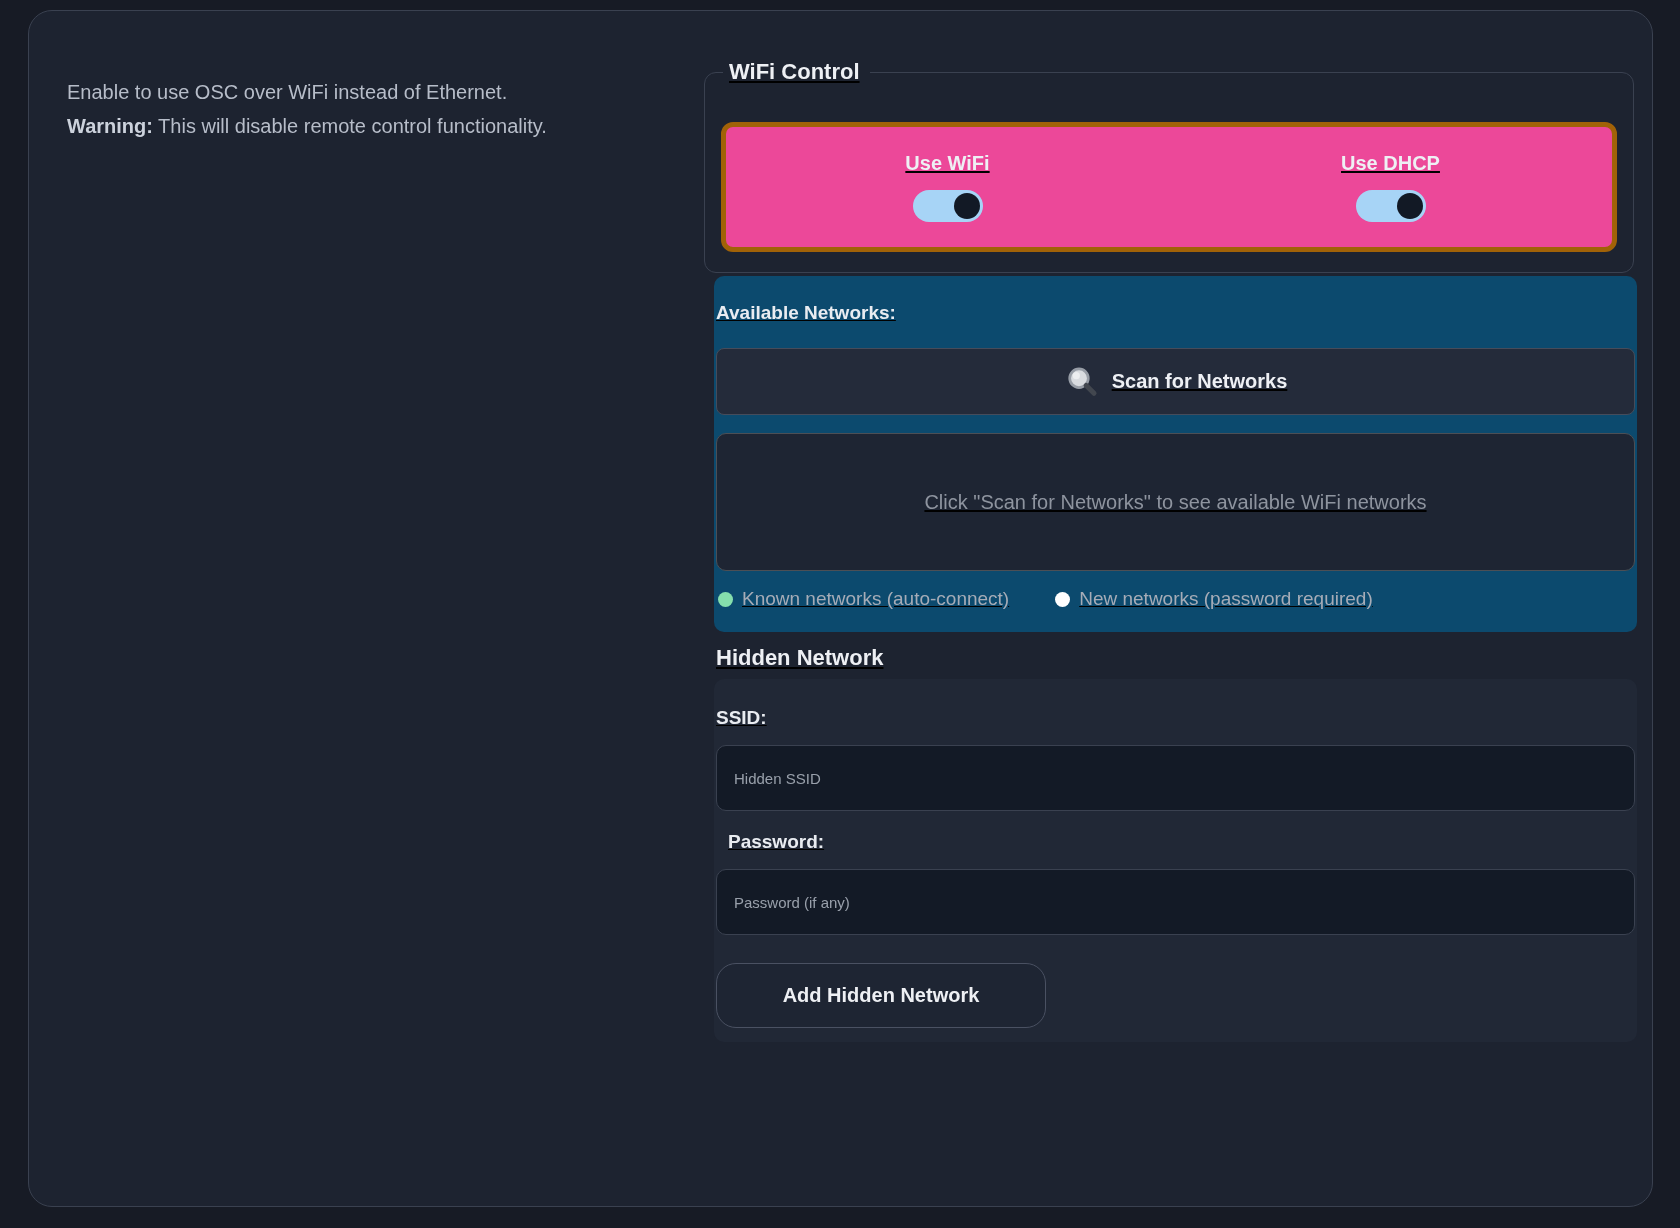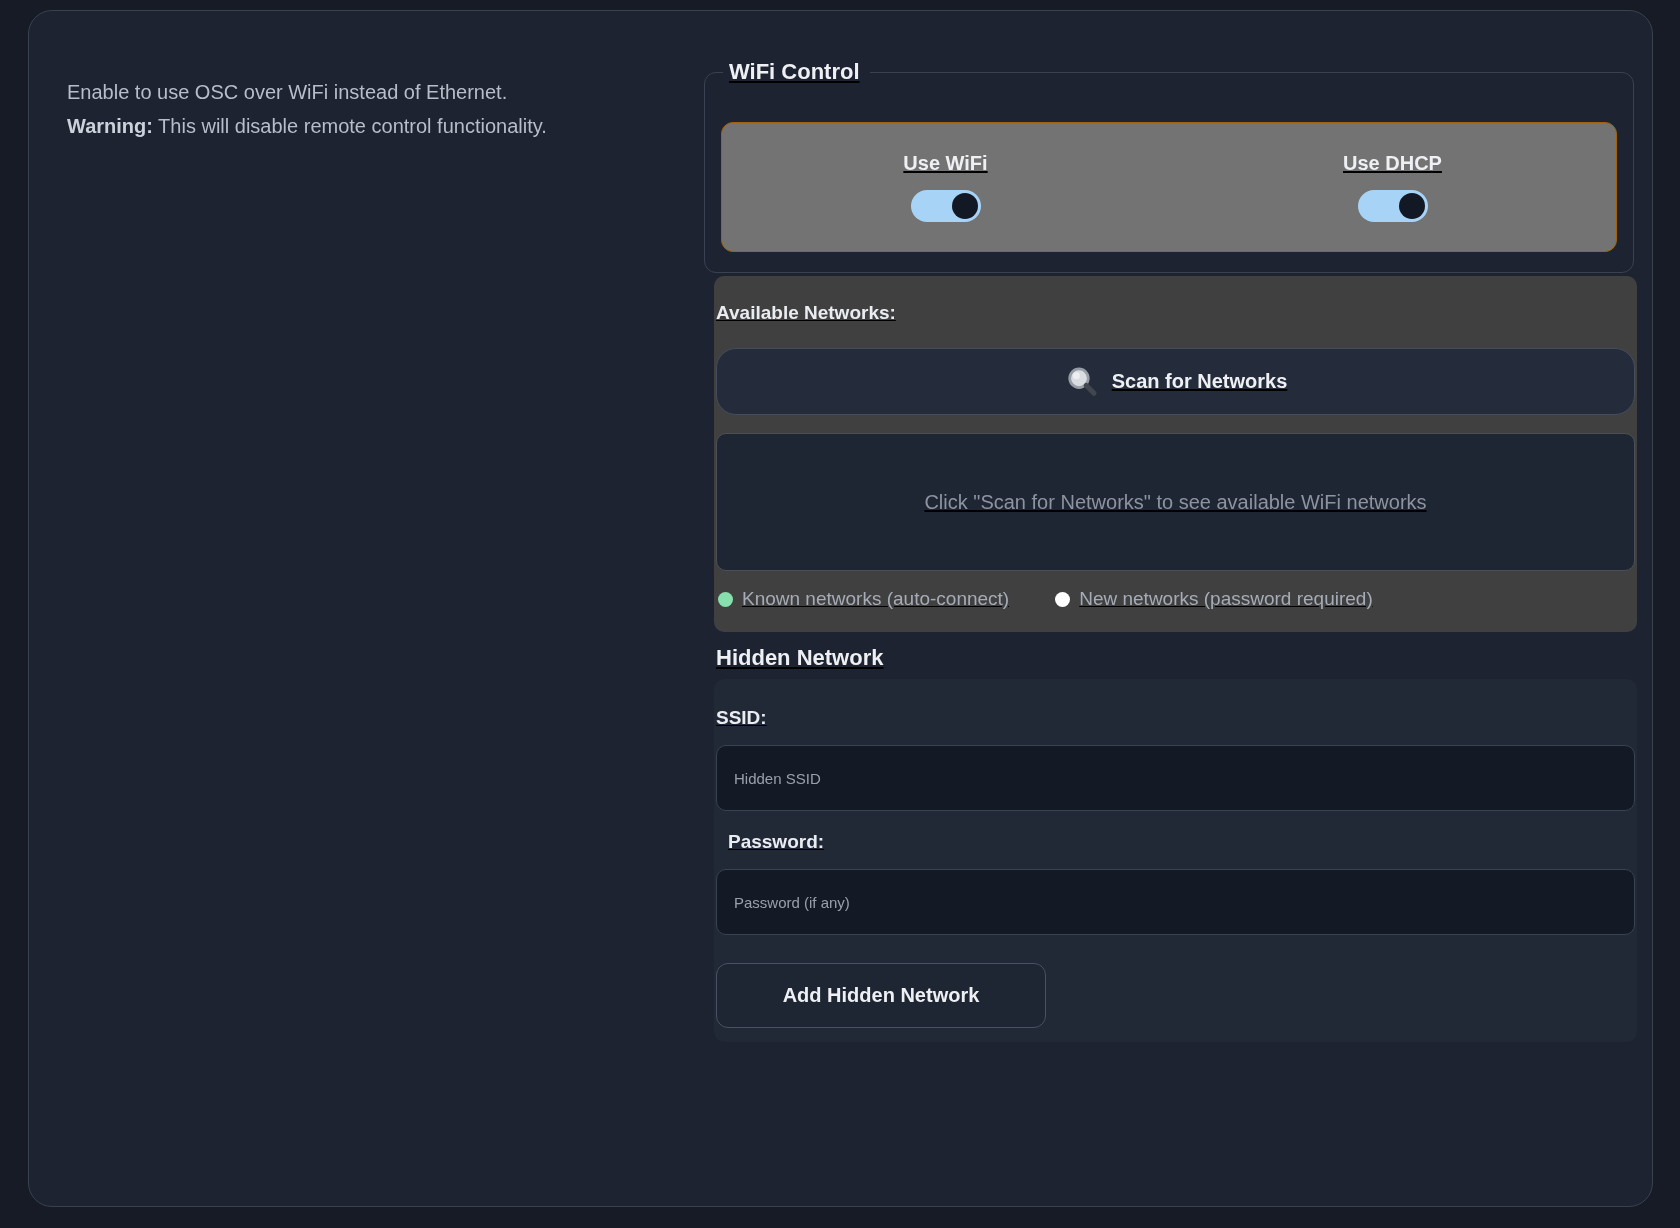--- a/index.html
+++ b/index.html
@@ -17,62 +17,62 @@
   .left-desc { margin-top:20px; font-size:20px; line-height:34px; color:#b7bdc9; }
   .warn-label { font-weight:700; color:#ccd2dc; }
 
   
   .right-col { width:930px;text-decoration:underline; }
 
   fieldset.wifi-control { margin-top:4px; border:1px solid #3a4150; border-radius:12px;
                           padding:0 16px; height:214px; }
   fieldset.wifi-control legend { font-size:22px; font-weight:700; color:#eef0f4;
                                  padding:0 10px 0 6px; margin-left:2px; }
-  .toggle-box { margin-top:37px; height:130px; background:#737373; border:1px solid #a16207;
+  .toggle-box { margin-top:37px; height:130px; background:#ec4899; border:5px solid #a16207;
                 border-radius:12px; display:flex; }
   .toggle-group { flex:1; display:flex; flex-direction:column; align-items:center;
                   justify-content:center; gap:15px; }
   .toggle-label { font-size:20px; font-weight:700; color:#eef0f4; }
   .toggle { width:70px; height:32px; border-radius:16px; background:#a7d4f6; position:relative;
             cursor:pointer; }
   .toggle .knob { position:absolute; right:3px; top:3px; width:26px; height:26px;
                   border-radius:50%; background:#121925; }
 
   h2.section { font-size:22px; font-weight:700; color:#eef0f4; margin-left:12px; }
   .h-connection { margin-top:60px; }
   .h-hidden { margin-top:13px; }
 
   .panel { margin-left:10px; width:923px; border-radius:10px; }
-  .panel-a { margin-top:3px; background:#404040; padding:26px 2px 22px; }
+  .panel-a { margin-top:3px; background:#0c4a6e; padding:26px 2px 22px; }
   .panel-b { margin-top:8px; background:#212836; padding:28px 2px 14px; }
 
   .field-label { font-size:19px; font-weight:700; color:#e9ecf1; }
 
   .scan-btn { margin-top:24px; width:100%; height:67px; background:#242b3a;
-              border:1px solid #454c5b; border-radius:20px; display:flex; align-items:center;
+              border:1px solid #454c5b; border-radius:8px; display:flex; align-items:center;
               justify-content:center; gap:12px; font-family:inherit; font-size:20px;
               font-weight:700; color:#eef0f4; cursor:pointer; }
   .scan-btn svg { display:block; }
 
   .empty-box { margin-top:18px; height:138px; background:#1e2533; border:1px solid #4c4f55;
                border-radius:10px; display:flex; align-items:center; justify-content:center; }
   .empty-text { font-size:20px; color:#8e949f; }
 
   .legend-row { margin-top:17px; display:flex; align-items:flex-end; gap:46px; padding-left:2px; }
   .legend-item { display:flex; align-items:center; gap:9px; font-size:19px; color:#a6acb7; }
   .dot { width:15px; height:15px; border-radius:50%; flex:none; }
 
   .text-input { margin-top:16px; width:100%; height:66px; background:#131a26;
                 border:1px solid #3a4150; border-radius:10px; padding:0 17px;
                 font-family:inherit; font-size:15px; color:#dfe3ea; }
   .text-input::placeholder { color:#99a0ab; opacity:1; }
   .pw-label { margin-top:20px;margin-left:12px; }
 
   .add-btn { margin-top:28px; width:330px; height:65px; background:#1e2533;
-             border:1px solid #4a5162; border-radius:12px; font-family:inherit; font-size:20px;
+             border:1px solid #4a5162; border-radius:20px; font-family:inherit; font-size:20px;
              font-weight:700; color:#eef0f4; cursor:pointer; }
 </style>
 </head>
 <body>
 
 <div class="container">
   <div class="layout">
 
     <div class="left-col">
       <div class="left-desc">

